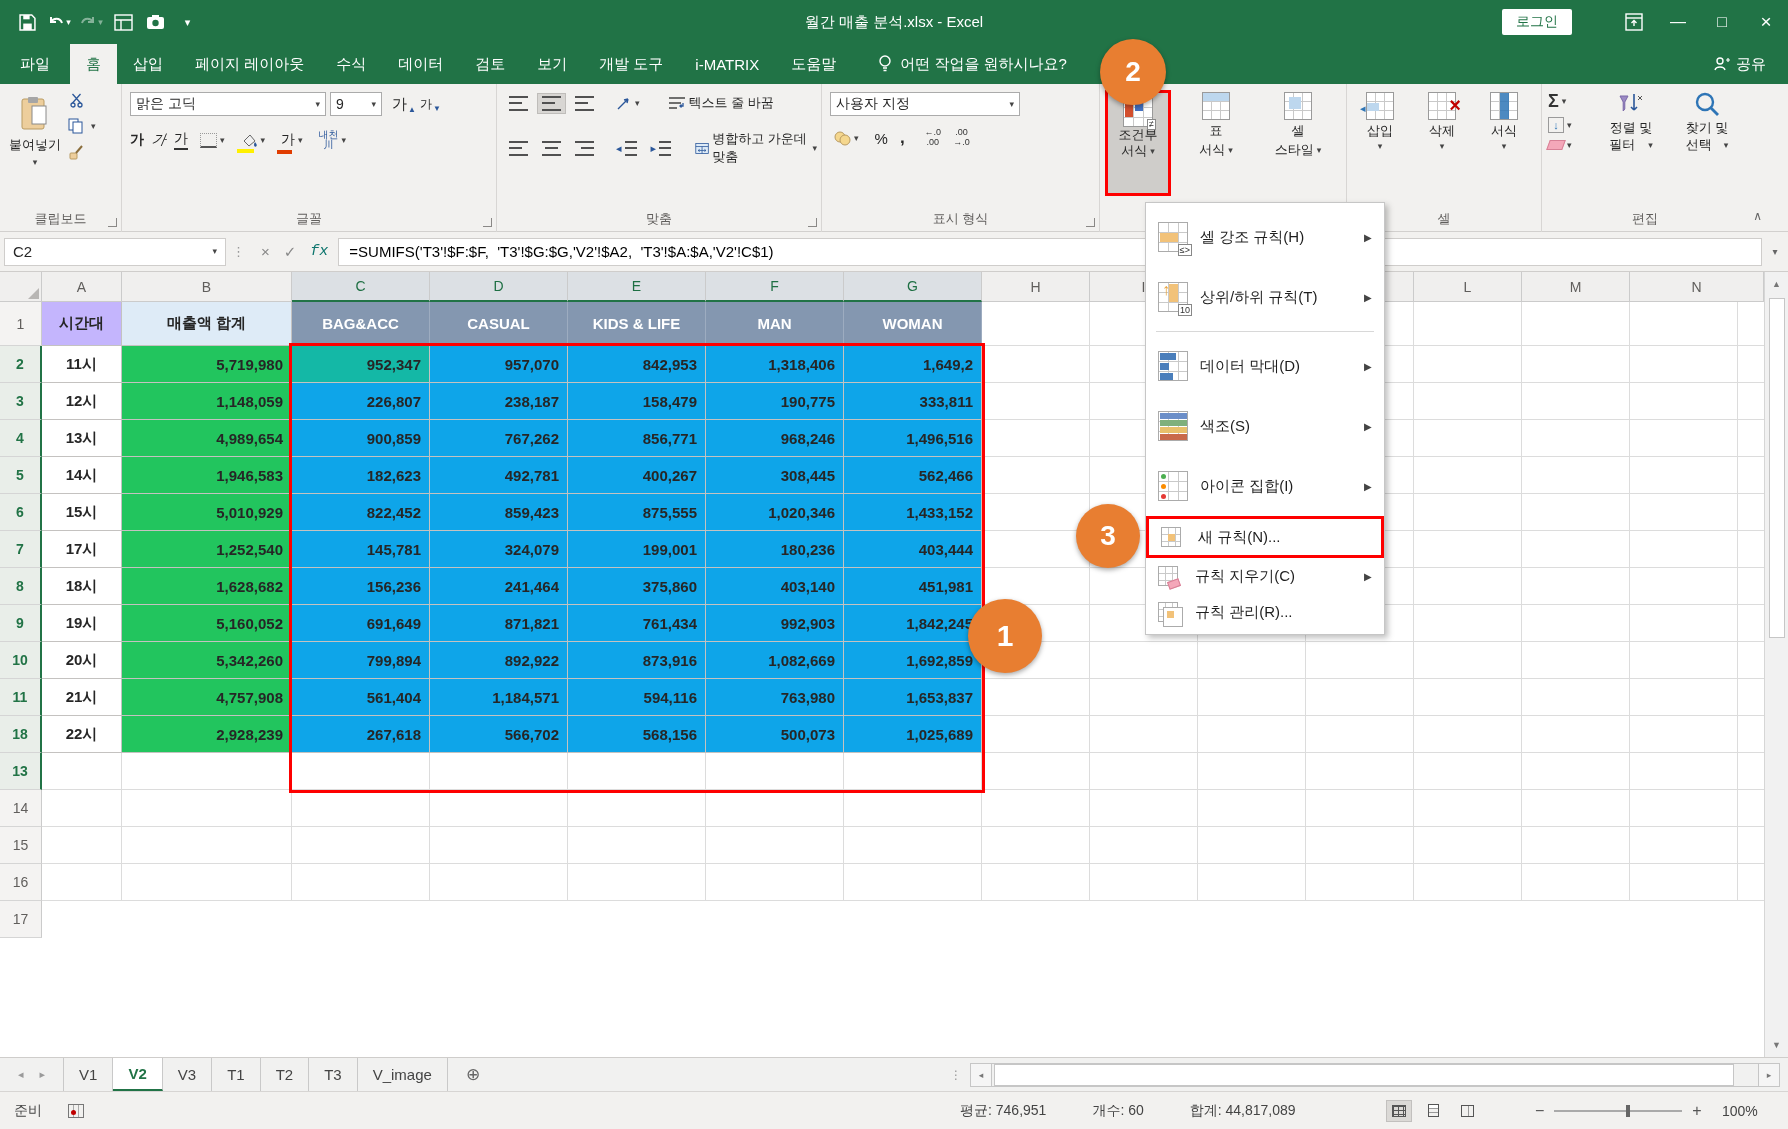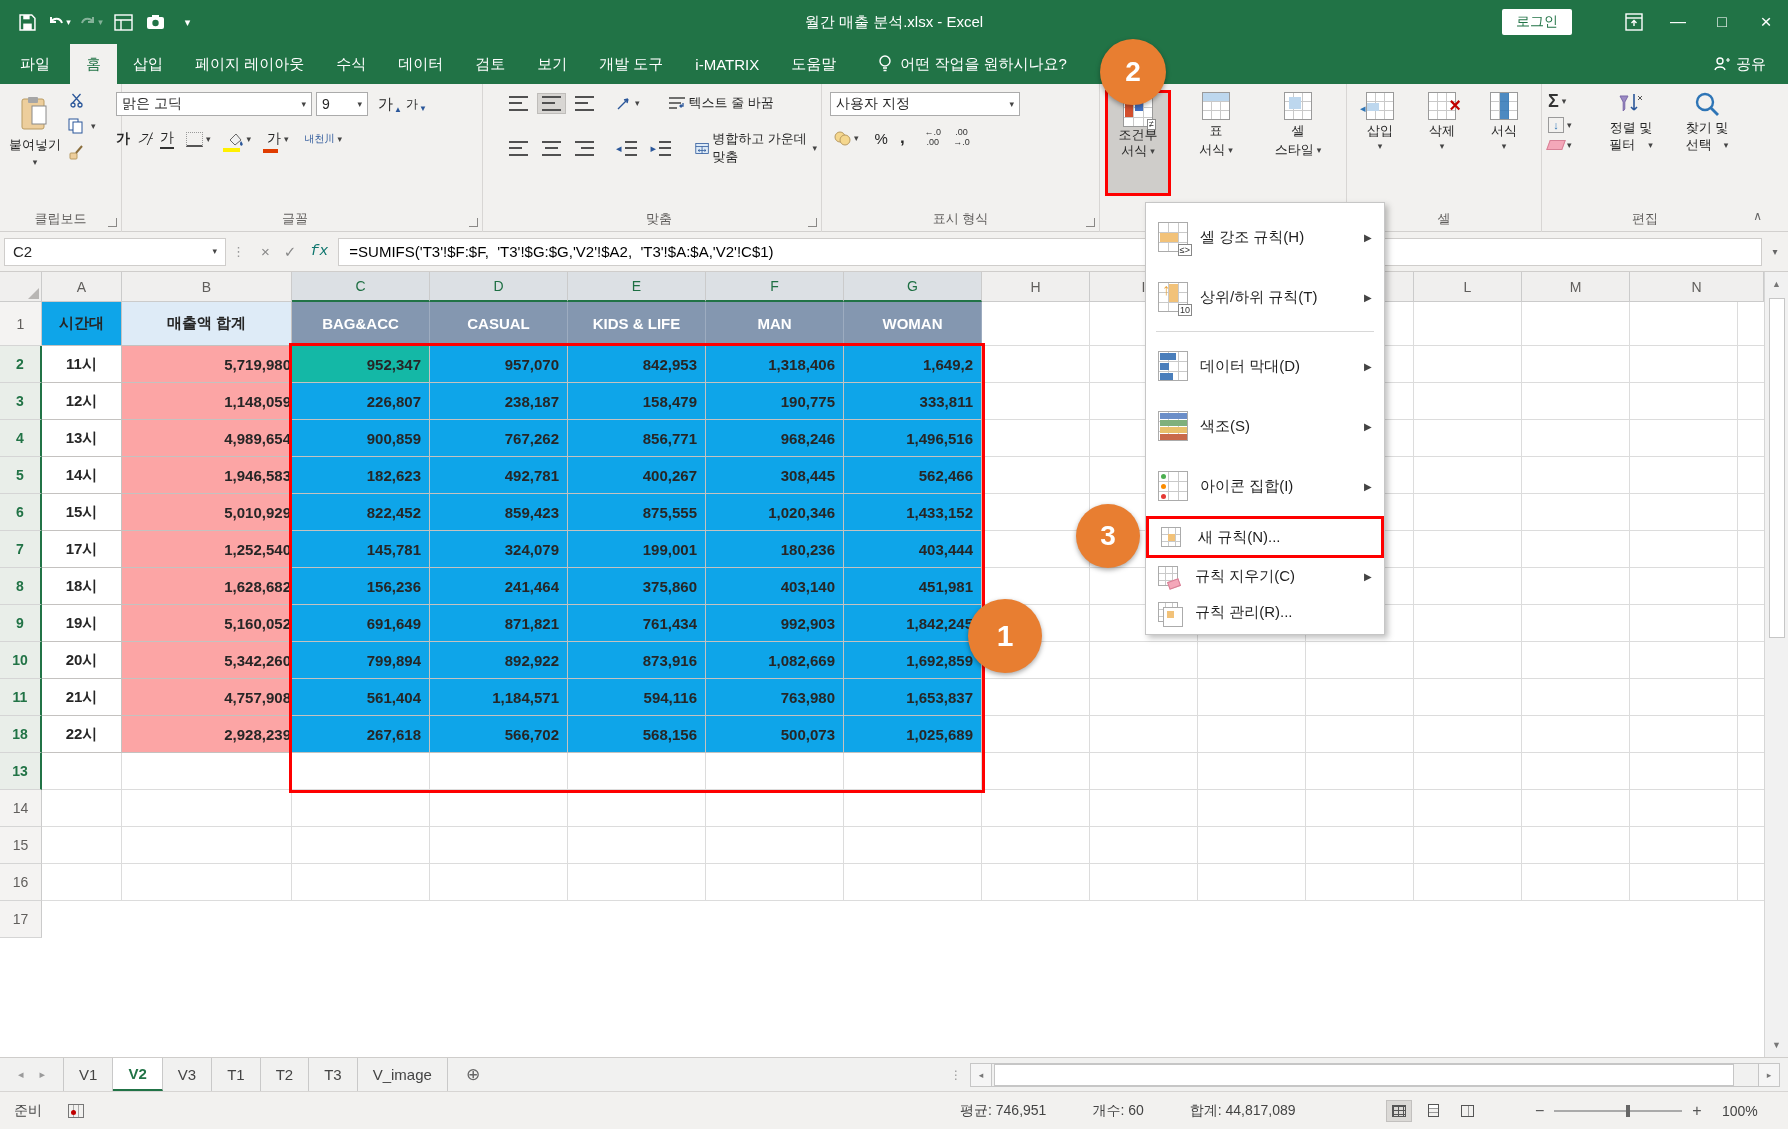--- a/index.html
+++ b/index.html
@@ -39,21 +39,21 @@
 .fsel{background:#fff;border:1px solid #ABABAB;height:24px;display:flex;align-items:center;justify-content:space-between;padding:0 5px;font-size:14px}
 .frow1{position:absolute;left:8px;top:8px;display:flex;align-items:center;gap:4px}
 .frow2{position:absolute;left:8px;top:44px;display:flex;align-items:center;gap:8px}
 .gbtn{display:flex;align-items:flex-end;gap:1px;font-size:15px}
 .gbtn .t{font-size:8px}
 .ubar{border-bottom:2px solid #333}
 .ybar{position:absolute;left:0;bottom:-3px;width:17px;height:4px;background:#FFF000}
 .rbar{position:absolute;left:0;bottom:-3px;width:15px;height:4px;background:#E03C00}
 .rel{position:relative}
 .bico{width:17px;height:15px;border:1px dotted #9a9a9a;border-bottom:2px solid #555}
-.phon{display:flex;flex-direction:row;align-items:center;line-height:1;font-size:10px;color:#2B579A}
+.phon{display:flex;flex-direction:column;align-items:center;line-height:1;font-size:10px;color:#2B579A}
 
 .lns{width:19px;height:15px;display:flex;flex-direction:column;justify-content:space-between}
 .lns i{height:2px;background:#515151}
 .lns i.s{width:70%}
 .press{background:#D8D6D3;outline:1px solid #BFBDBA}
 .arow{display:flex;align-items:center;gap:7px}
 
 .decb{display:flex;flex-direction:column;align-items:center;font-size:9px;line-height:1.1;color:#333}
 
 .bigb{position:absolute;top:4px;display:flex;flex-direction:column;align-items:center;gap:3px;padding-top:4px;font-size:13px;line-height:1.25}
@@ -93,25 +93,25 @@
 .ch.sel{background:#DCE0E4;color:#1E6F43;border-bottom:2px solid #217346}
 .rhdrs{position:absolute;left:0;top:30px;width:42px}
 .rh{width:42px;display:flex;align-items:center;justify-content:center;font-size:14px;color:#605E5C;background:#F4F3F2;border-right:1px solid #CBCBCB;border-bottom:1px solid #D5D5D5;height:37px}
 .rh.r1{height:44px}
 .rh.sel{background:#E9EEE9;color:#217346;border-right:2px solid #217346;font-weight:bold}
 .cells{position:absolute;left:42px;top:30px;width:1722px}
 .row{display:flex;height:37px}
 .row.r1{height:44px}
 .fillc{flex:1;border-bottom:1px solid #DCDCDC;background:repeating-linear-gradient(to right,transparent 0 107px,#DCDCDC 107px 108px)}
 .hA,.hB,.hC,.tA,.tB,.val,.eA,.eB,.eC{display:flex;align-items:center;border-right:1px solid #C4C2C0;border-bottom:1px solid #C4C2C0;font-size:15px}
-.hA{width:80px;justify-content:center;font-weight:bold;background:#0ea5e9}
+.hA{width:80px;justify-content:center;font-weight:bold;background:#c4b5fd}
 .hB{width:170px;justify-content:center;font-weight:bold;background:#DEEBF7}
 .hC{width:138px;justify-content:center;font-weight:bold;background:#8497B0;color:#fff;border-right:1px solid #9DACC0}
 .tA{width:80px;justify-content:center;font-weight:bold;background:#fff}
-.tB{width:170px;justify-content:flex-end;font-weight:600;background:#fca5a5}
+.tB{width:170px;justify-content:flex-end;padding-right:8px;font-weight:600;background:#22c55e}
 .val{width:138px;justify-content:flex-end;padding-right:8px;font-weight:600;background:#0ea5e9}
 .val.act{background:#14b8a6}
 .eA{width:80px;border-color:#DCDCDC}
 .eB{width:170px;border-color:#DCDCDC}
 .eC{width:138px;border-color:#DCDCDC}
 .selbox{position:absolute;left:289px;top:71px;width:696px;height:450px;border:3px solid #FE0000;z-index:6;pointer-events:none}
 
 .co{position:absolute;border-radius:50%;background:#E87E31;color:#fff;display:flex;align-items:center;justify-content:center;font-weight:bold;box-shadow:0 2px 5px rgba(0,0,0,.35);z-index:45}
 .co1{left:968px;top:327px;width:74px;height:74px;font-size:30px}
 .co2{left:1100px;top:39px;width:66px;height:66px;font-size:28px}
@@ -292,21 +292,21 @@
           <svg width="16" height="16" viewBox="0 0 16 16">
             <rect x="2" y="9" width="7" height="6" rx="1" fill="#EDCE9C" stroke="#B99B62"></rect>
             <path d="M8 9l6-7" stroke="#8a6d3b" stroke-width="2"></path>
           </svg>
         </span>
     </div>
     <div class="glabel">클립보드</div>
     <i class="dl"></i>
   </div>
 
-  <div class="grp" style="left:108px;width:375px">
+  <div class="grp" style="left:122px;width:375px">
     <div class="frow1">
       <div class="fsel" style="width:196px">
           <span>맑은 고딕</span>
           <b class="dd">▾</b>
         </div>
       <div class="fsel" style="width:52px">
           <span>9</span>
           <b class="dd">▾</b>
         </div>
       <span class="gbtn" style="margin-left:6px">

